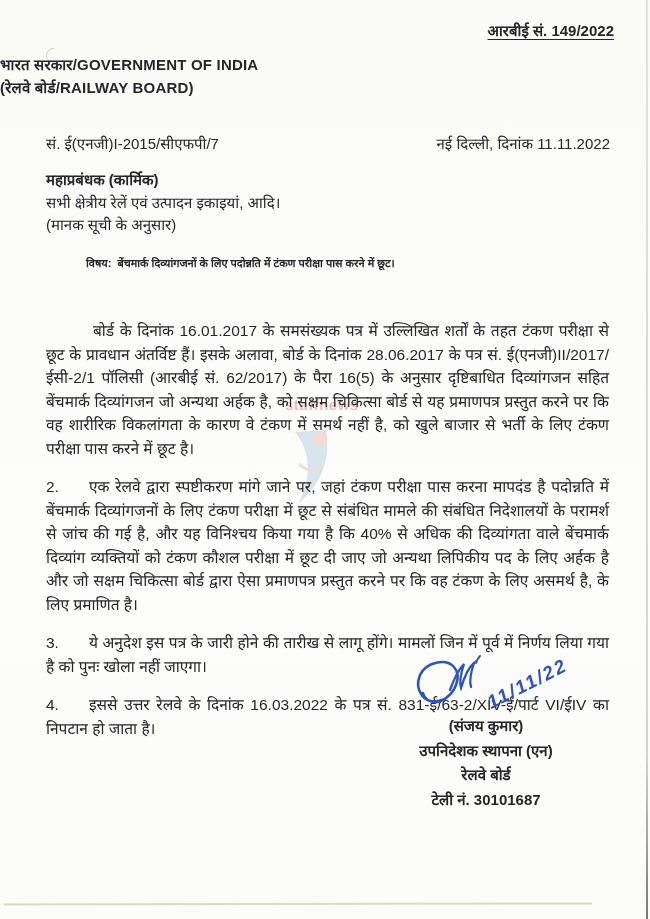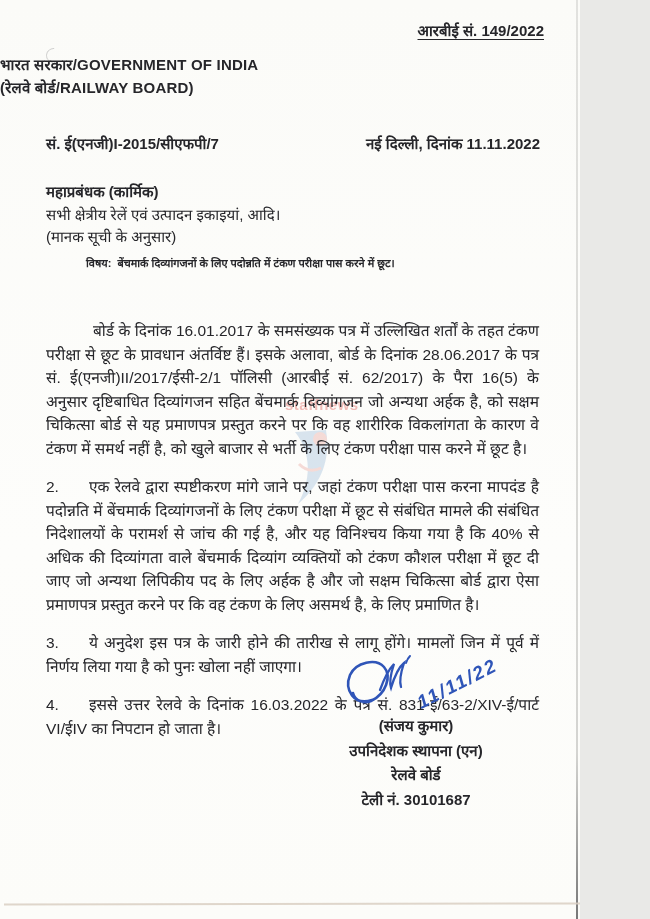--- a/index.html
+++ b/index.html
@@ -3,21 +3,21 @@
 <meta charset="utf-8">
 <style>
   html, body { margin:0; padding:0; }
   body {
     width:650px; height:919px;
     background:#e9e9e7;
     font-family:"Liberation Sans", sans-serif;
   }
   .page {
     position:relative;
-    width:580px; height:919px;
+    width:650px; height:919px;
     background:linear-gradient(180deg,#fbfbf8 0%, #fdfdfb 60%, #fcfcf9 100%);
     overflow:hidden;
     color:#26262a;
   }
   
   .edge-right {
     position:absolute; top:0; right:2px; width:2px; height:100%;
     background:linear-gradient(180deg, rgba(205,205,202,0.55), rgba(195,195,192,0.7) 82%, rgba(105,105,105,0.9));
   }
   .edge-bottom {
@@ -37,25 +37,25 @@
     text-decoration:underline; text-underline-offset:3px;
   }
   .org-header {
     position:absolute; top:53px; left:0; right:10px;
     font-weight:bold; font-size:15px; line-height:23px;
     letter-spacing:0.2px;
   }
   .ref-row {
     position:absolute; top:133px; left:46px; right:40px;
     display:flex; justify-content:space-between;
-    font-weight:bold; font-size:15px;
+    font-weight:normal; font-size:15px;
   }
   .addressee {
     position:absolute; top:169px; left:46px; right:60px;
-    font-size:15px; line-height:22.5px;margin-top:12px;
+    font-size:15px; line-height:22.5px;
   }
   .addressee .title { font-weight:bold; }
   .subject {
     position:absolute; top:247px; left:86px; right:46px;
     font-weight:bold; font-size:11px;margin-top:8px;
   }
   .subject .subject-label { margin-right:6px; }
   .body-text {
     position:absolute; top:280px; left:46px; right:41px;
     font-size:15.5px; line-height:23.5px; text-align:justify;

